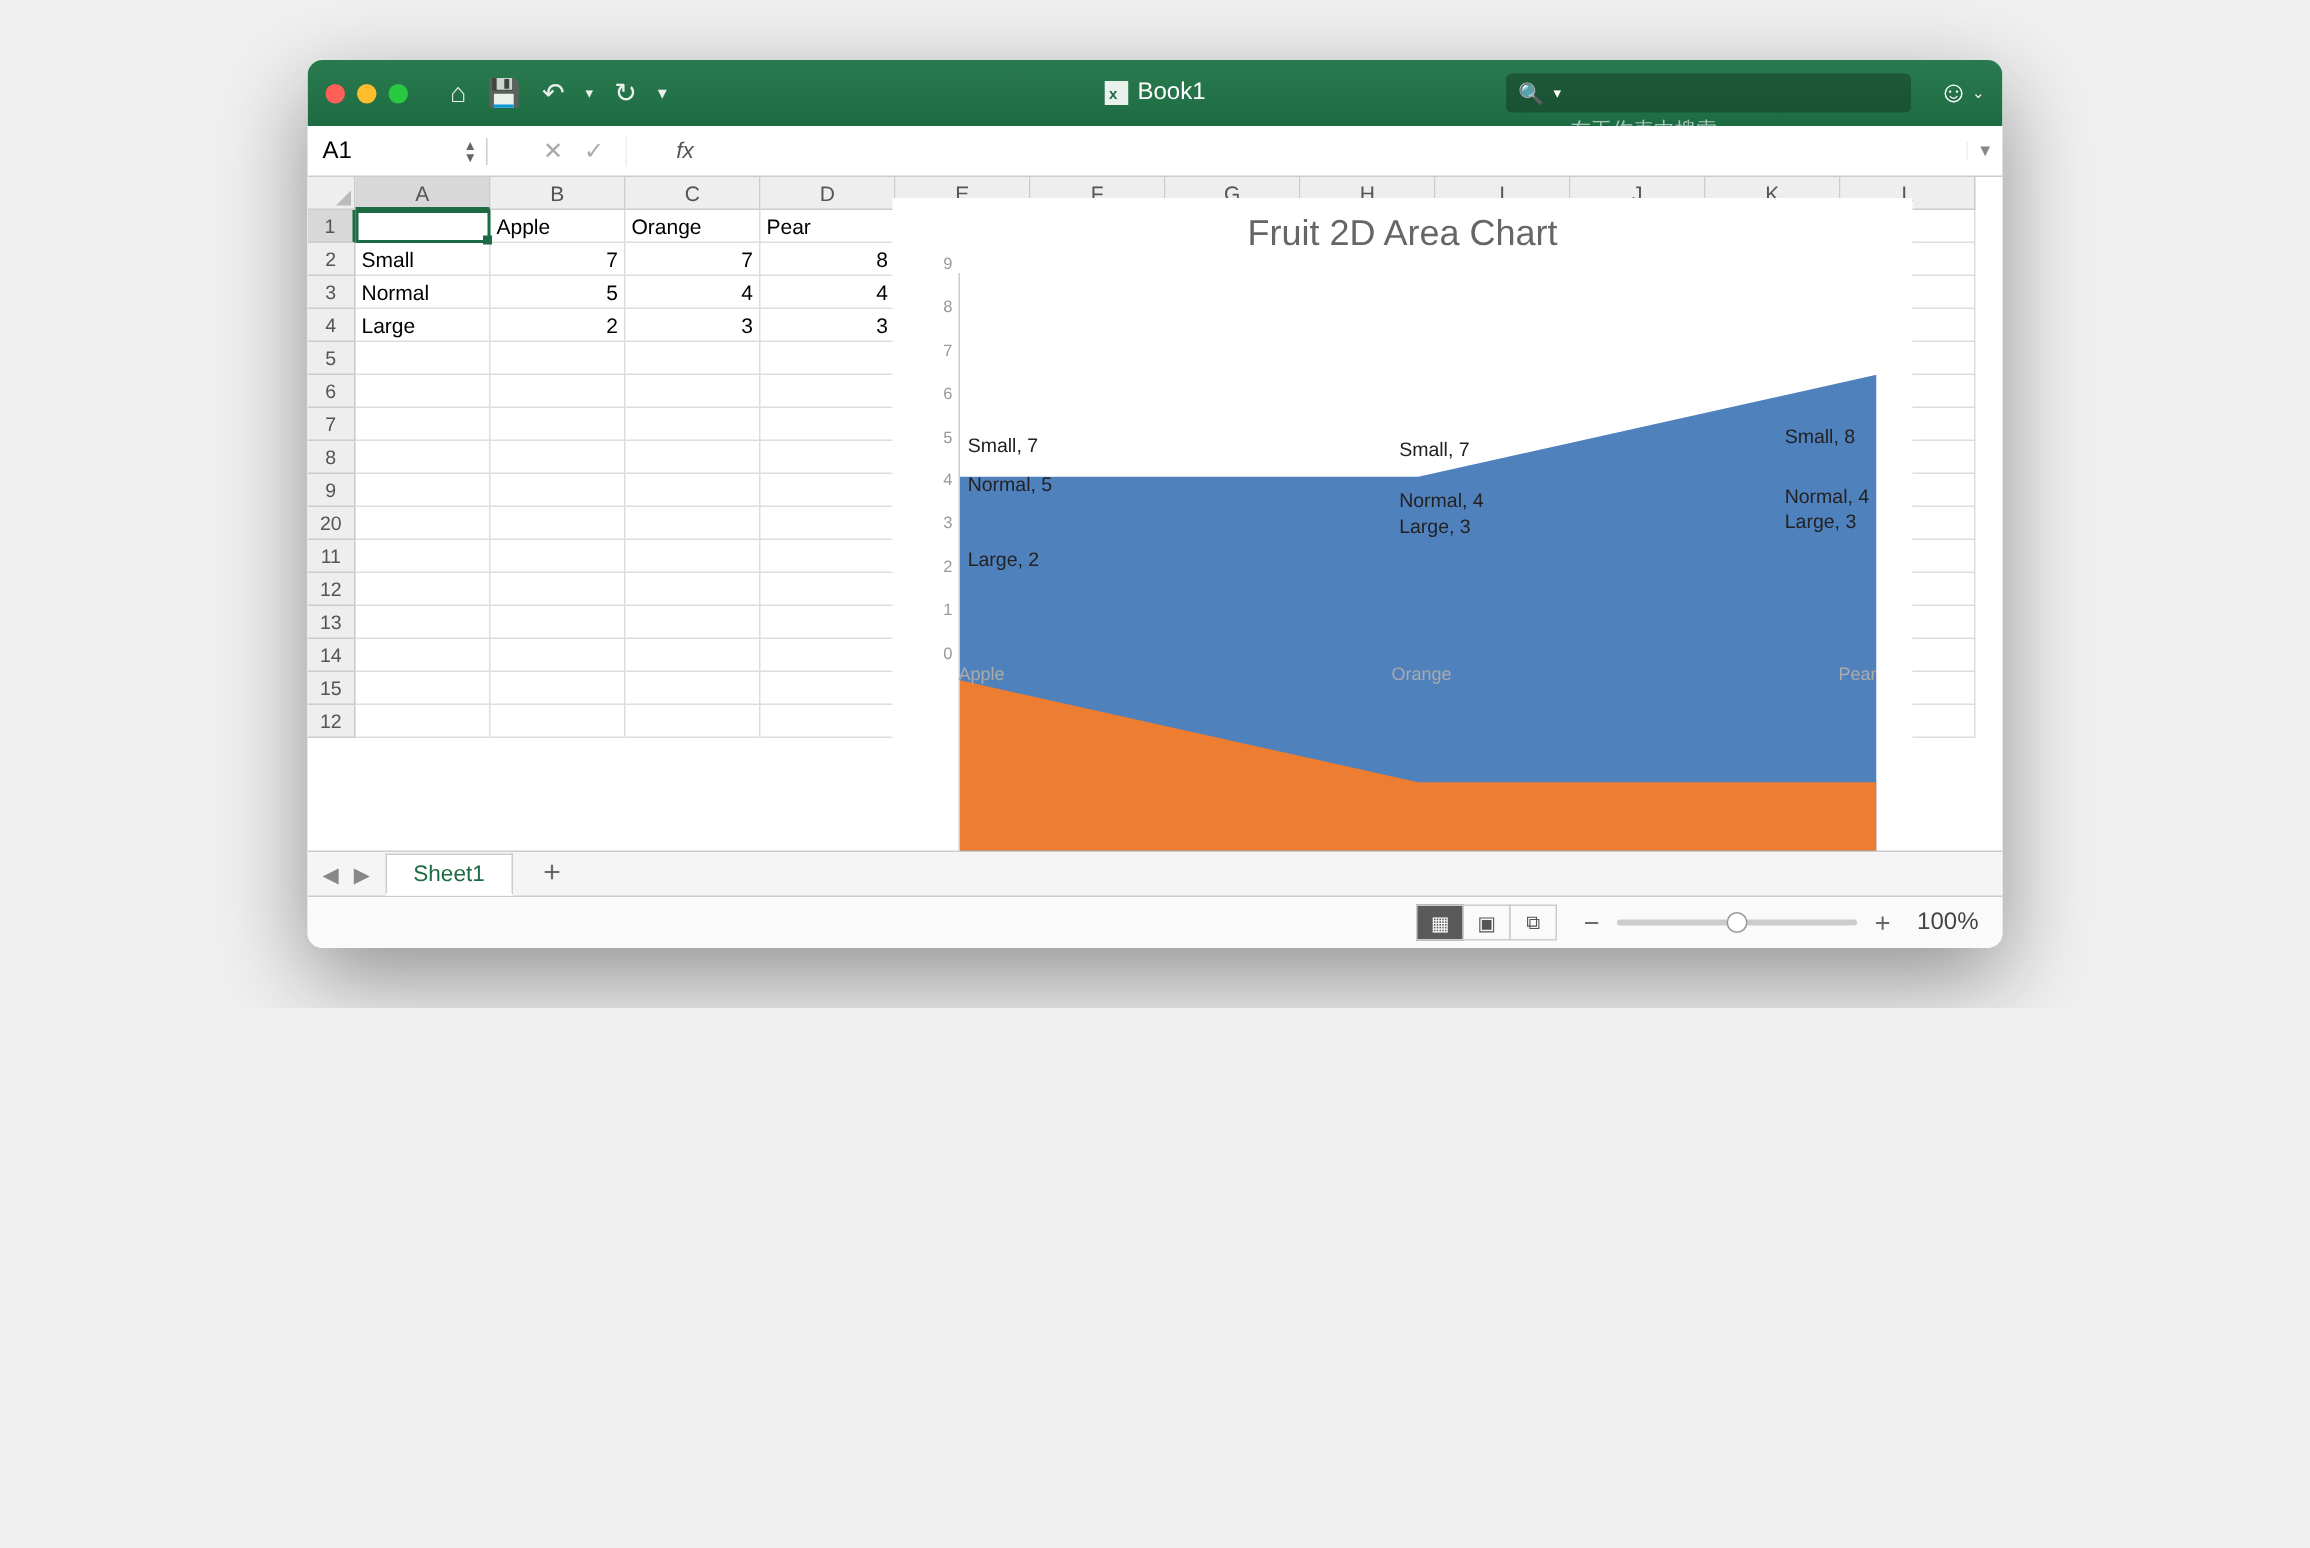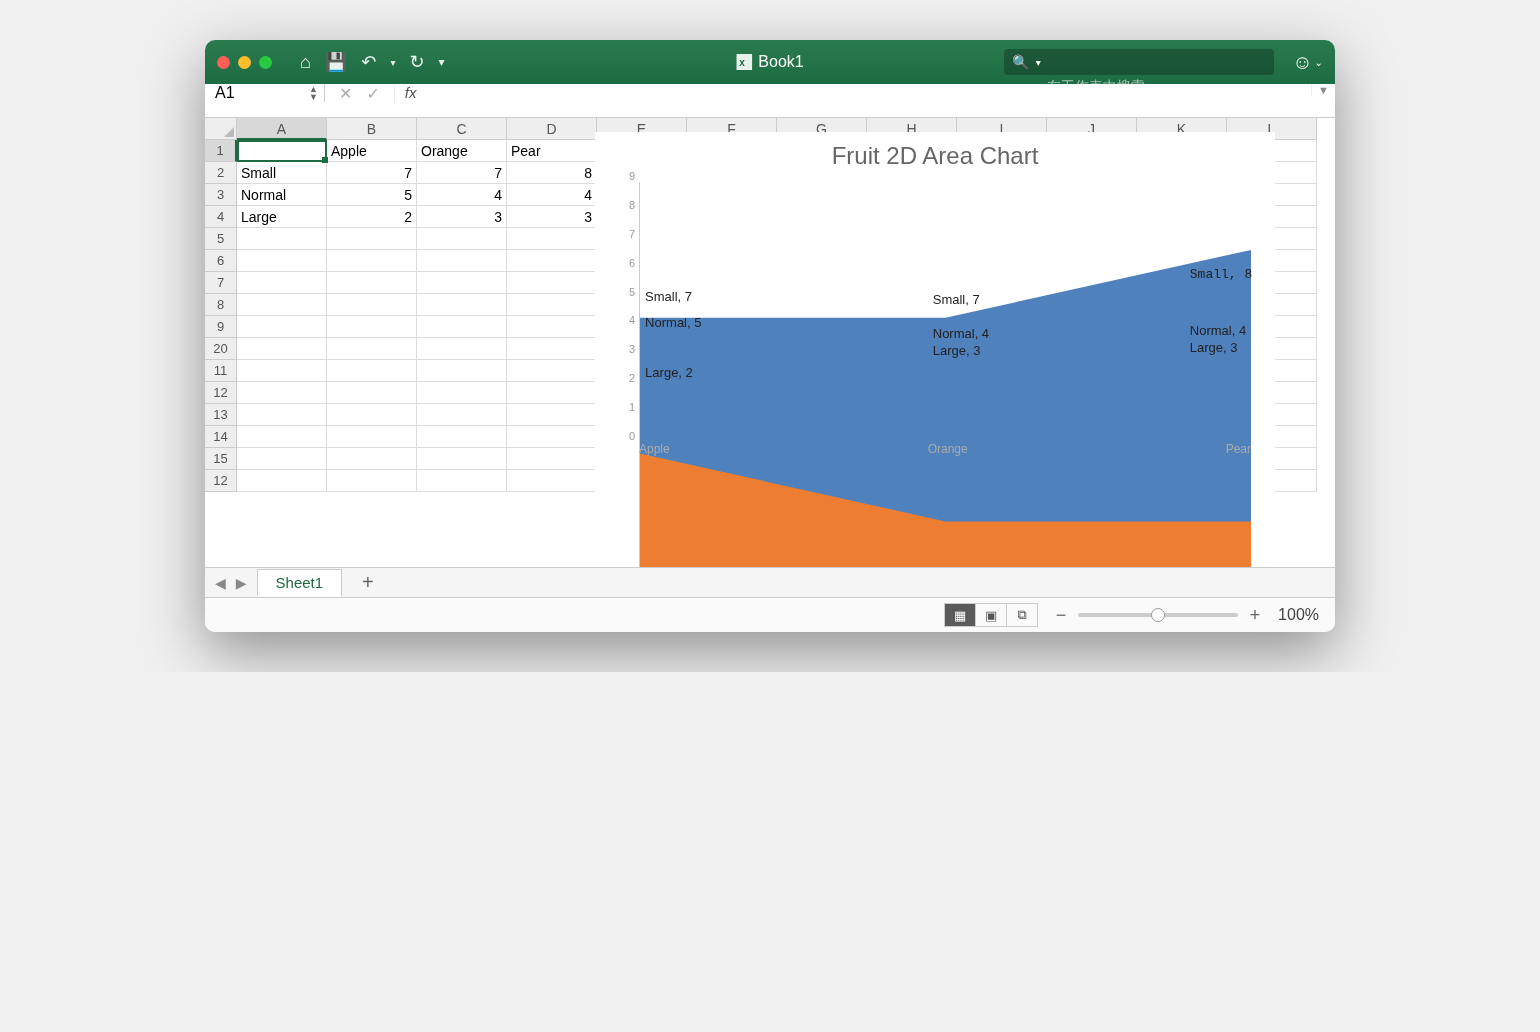--- a/index.html
+++ b/index.html
@@ -23,21 +23,21 @@
 .search-box input { background: transparent; border: none; color: #fff; font-size: 14px; flex: 1; outline: none; margin-top: 48px; }
 .search-box input::placeholder { color: rgba(255,255,255,0.6); }
 .smiley { color: #fff; font-size: 20px; margin-left: 10px; display: flex; align-items: center; gap: 2px; }
 
 
 .ribbon { background: #fafafa; height: 42px; display: flex; align-items: center; padding: 0 14px; gap: 28px; border-bottom: 1px solid #ccc; }
 .ribbon-tab { font-size: 17px; color: #333; cursor: pointer; }
 .share-btn { margin-left: auto; border: 1px solid #ccc; border-radius: 4px; padding: 4px 10px; color: #1d6b42; font-size: 15px; display: flex; align-items: center; gap: 4px; cursor: pointer; }
 
 
-.formula-bar { height: 34px; border-bottom: 1px solid #ccc; display: flex; align-items: flex-start; }
+.formula-bar { height: 34px; border-bottom: 1px solid #ccc; display: flex; align-items: center; gap: 23px; }
 .name-box { width: 120px; border-right: 1px solid #ccc; display: flex; align-items: center; padding: 0 10px; font-size: 16px; position: relative; }
 .name-box .spinner { position: absolute; right: 6px; display: flex; flex-direction: column; font-size: 9px; color: #666; line-height: 8px; }
 .fb-btns { display: flex; align-items: center; gap: 14px; padding: 0 14px; border-right: 1px solid #eee; color: #aaa; font-size: 16px; }
 .fx-label { font-style: italic; color: #555; padding: 0 10px; display: flex; align-items: center; font-size: 15px; }
 .formula-input { flex: 1; border: none; outline: none; padding: 0 6px; font-size: 15px; }
 .fb-expand { width: 24px; display: flex; align-items: center; justify-content: center; color: #888; font-size: 11px; border-left: 1px solid #eee; }
 
 
 .grid-area { position: relative; height: 450px; overflow: hidden; background: #fff; border-bottom: 1px solid #ccc; }
 .corner { position: absolute; left: 0; top: 0; width: 32px; height: 22px; background: #eee; border-right: 1px solid #ccc; border-bottom: 1px solid #ccc; }
@@ -427,21 +427,21 @@
             <span>Orange</span>
             <span>Pear</span>
           </div>
         <div id="data-labels">
             <div class="data-label" style="left: 1%; top: 113.244px;">Small, 7</div>
             <div class="data-label" style="left: 1%; top: 138.644px;">Normal, 5</div>
             <div class="data-label" style="left: 1%; top: 189.444px;">Large, 2</div>
             <div class="data-label" style="left: 48%; top: 116.067px;">Small, 7</div>
             <div class="data-label" style="left: 48%; top: 149.933px;">Normal, 4</div>
             <div class="data-label" style="left: 48%; top: 166.867px;">Large, 3</div>
-            <div class="data-label" style="left: 90%; top: 91px; font-family: Liberation Mono, monospace;">Small, 8</div>
+            <div class="data-label" style="left: 90%; top: 107px;">Small, 8</div>
             <div class="data-label" style="left: 90%; top: 147.111px;">Normal, 4</div>
             <div class="data-label" style="left: 90%; top: 164.044px;">Large, 3</div>
           </div>
       </div>
       <div class="legend" id="legend">
           <div class="legend-item">
             <span class="legend-sw" style="background: rgb(79, 129, 189);"></span>
             <span>Small</span>
           </div>
           <div class="legend-item">

